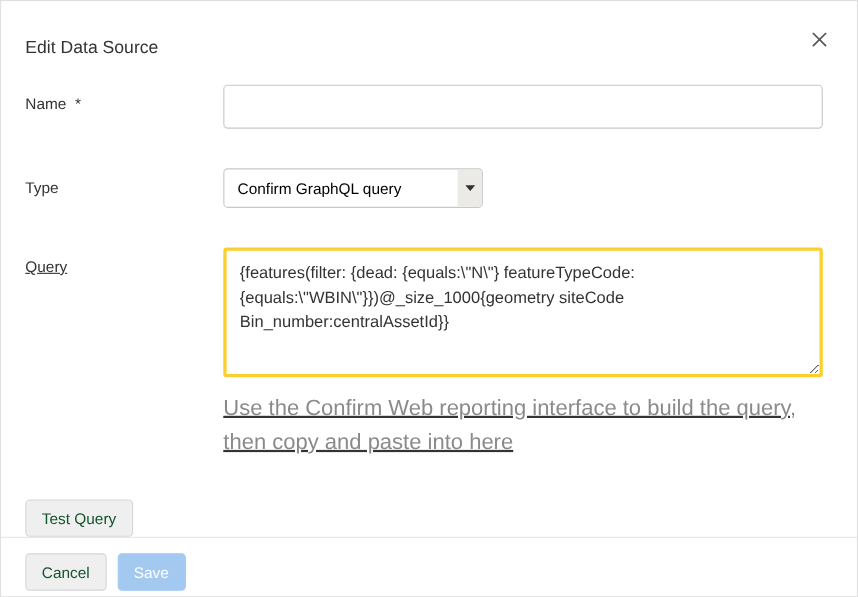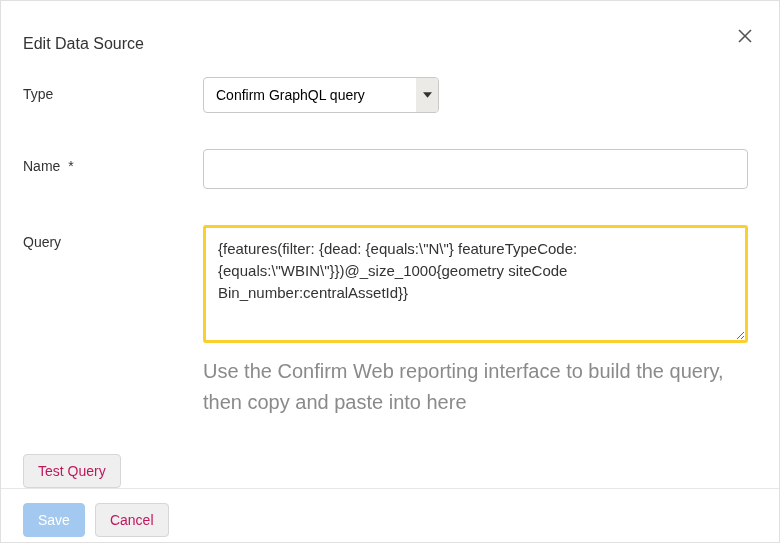--- a/index.html
+++ b/index.html
@@ -52,20 +52,21 @@
     .dialog-body {
       flex: 1;
       padding: 8px 22px 0 22px;
     }
     .form-row {
       display: flex;
       align-items: flex-start;
       margin-bottom: 36px;
     }
     .form-row.tight {
+      text-decoration: underline;
     }
     .form-label-col {
       width: 180px;
       flex-shrink: 0;
       padding-top: 9px;
       color: #333;
       font-size: 14px;
     }
     .form-label-col .req {
       margin-left: 4px;
@@ -145,21 +146,21 @@
       height: 34px;
       padding: 0 14px;
       border-radius: 4px;
       font-size: 14px;
       cursor: pointer;
       border: 1px solid transparent;
     }
     .btn-default {
       background: #efefef;
       border-color: #d6d6d6;
-      color: #be185d;
+      color: #14532d;
     }
     .btn-primary {
       background: #a3c9f1;
       border-color: #a3c9f1;
       color: #fff;
     }
     .dialog-footer {
       border-top: 1px solid #e6e6e6;
       padding: 14px 22px 16px 22px;
       display: flex;
@@ -174,58 +175,58 @@
     <div class="dialog-title">Edit Data Source</div>
     <button class="close-btn">
       <svg viewBox="0 0 16 16" fill="none" stroke="#555" stroke-width="1.6">
         <line x1="2" y1="2" x2="14" y2="14"></line>
         <line x1="14" y1="2" x2="2" y2="14"></line>
       </svg>
     </button>
   </div>
 
   <div class="dialog-body">
+
+    <div class="form-row">
+      <div class="form-label-col">
+        <span>Name</span>
+        <span class="req">*</span>
+      </div>
+      <div class="form-field-col">
+        <input type="text" class="text-input" value="" style="">
+      </div>
+    </div>
 
     <div class="form-row">
       <div class="form-label-col">Type</div>
       <div class="form-field-col">
         <div class="select-wrap">
           <select class="select-input">
             <option>Confirm GraphQL query</option>
           </select>
           <span class="select-arrow">
             <svg width="9" height="6" viewBox="0 0 10 6" fill="#333">
                 <path d="M0 0 L10 0 L5 6 Z"></path>
               </svg>
           </span>
         </div>
       </div>
     </div>
 
-    <div class="form-row">
-      <div class="form-label-col">
-        <span>Name</span>
-        <span class="req">*</span>
-      </div>
-      <div class="form-field-col">
-        <input type="text" class="text-input" value="" style="">
-      </div>
-    </div>
-
     <div class="form-row tight">
       <div class="form-label-col">Query</div>
       <div class="form-field-col">
         <textarea class="textarea-input" style="">{features(filter: {dead: {equals:\"N\"} featureTypeCode:{equals:\"WBIN\"}})@_size_1000{geometry siteCode Bin_number:centralAssetId}}</textarea>
         <div class="helper-text">Use the Confirm Web reporting interface to build the query, then copy and paste into here</div>
       </div>
     </div>
 
     <div class="test-row">
       <button class="btn btn-default">Test Query</button>
     </div>
 
   </div>
 
   <div class="dialog-footer">
+    <button class="btn btn-default">Cancel</button>
     <button class="btn btn-primary">Save</button>
-    <button class="btn btn-default">Cancel</button>
   </div>
 </div>
 
 </body></html>

